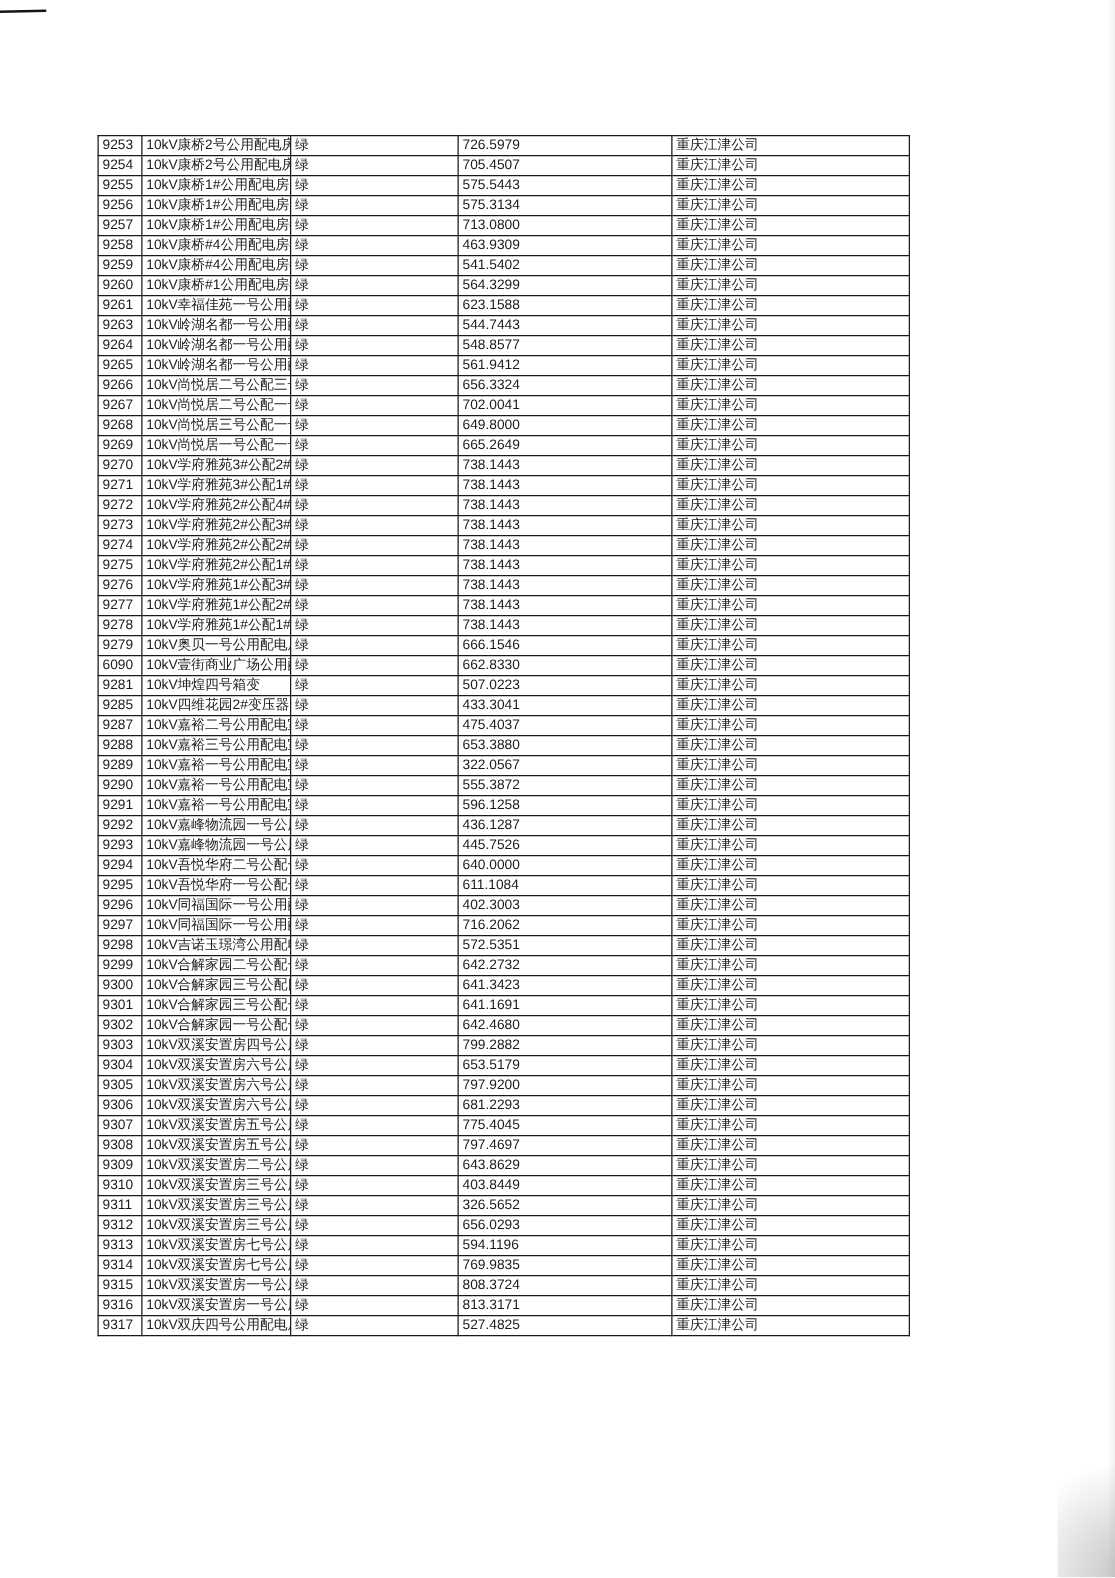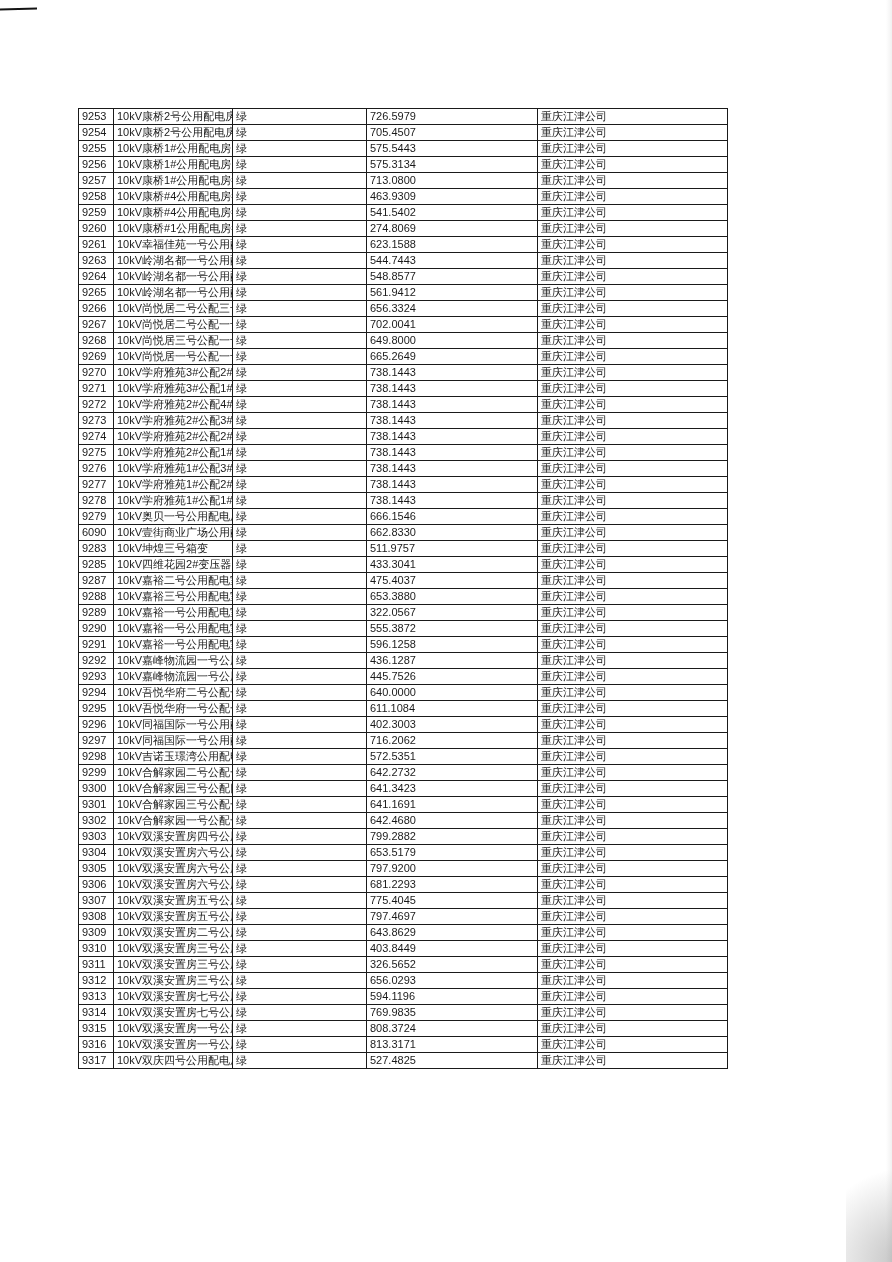--- a/index.html
+++ b/index.html
@@ -136,21 +136,21 @@
           <td class="c0">9259</td>
           <td class="c1">10kV康桥#4公用配电房#</td>
           <td class="c2">绿</td>
           <td class="c3">541.5402</td>
           <td class="c4">重庆江津公司</td>
         </tr>
         <tr>
           <td class="c0">9260</td>
           <td class="c1">10kV康桥#1公用配电房#</td>
           <td class="c2">绿</td>
-          <td class="c3">274.8069</td>
+          <td class="c3">564.3299</td>
           <td class="c4">重庆江津公司</td>
         </tr>
         <tr>
           <td class="c0">9261</td>
           <td class="c1">10kV幸福佳苑一号公用配</td>
           <td class="c2">绿</td>
           <td class="c3">623.1588</td>
           <td class="c4">重庆江津公司</td>
         </tr>
         <tr>
@@ -273,24 +273,24 @@
           <td class="c4">重庆江津公司</td>
         </tr>
         <tr>
           <td class="c0">6090</td>
           <td class="c1">10kV壹街商业广场公用配</td>
           <td class="c2">绿</td>
           <td class="c3">662.8330</td>
           <td class="c4">重庆江津公司</td>
         </tr>
         <tr>
-          <td class="c0">9283</td>
-          <td class="c1">10kV坤煌三号箱变</td>
-          <td class="c2">绿</td>
-          <td class="c3">511.9757</td>
+          <td class="c0">9281</td>
+          <td class="c1">10kV坤煌四号箱变</td>
+          <td class="c2">绿</td>
+          <td class="c3">507.0223</td>
           <td class="c4">重庆江津公司</td>
         </tr>
         <tr>
           <td class="c0">9285</td>
           <td class="c1">10kV四维花园2#变压器</td>
           <td class="c2">绿</td>
           <td class="c3">433.3041</td>
           <td class="c4">重庆江津公司</td>
         </tr>
         <tr>

